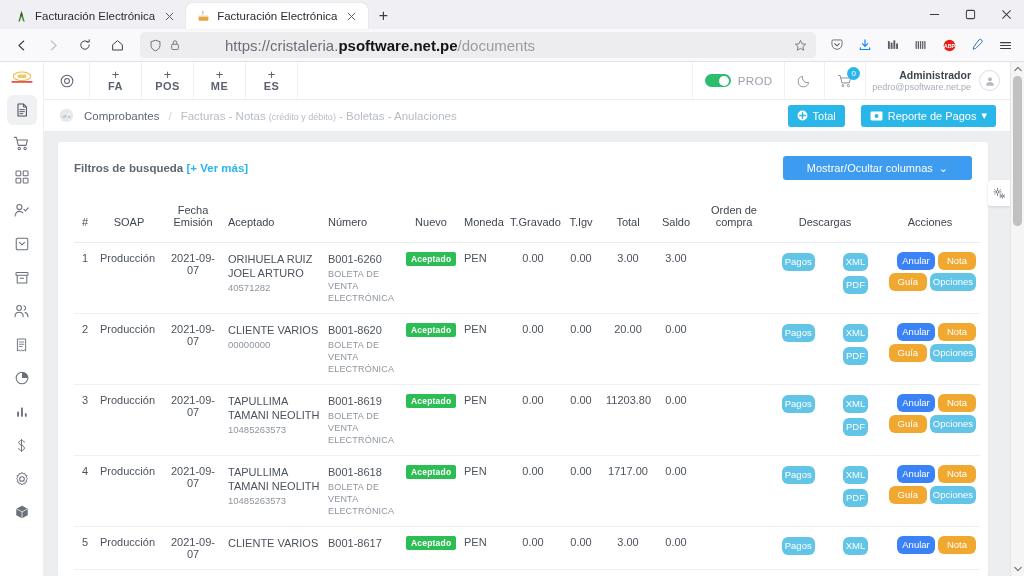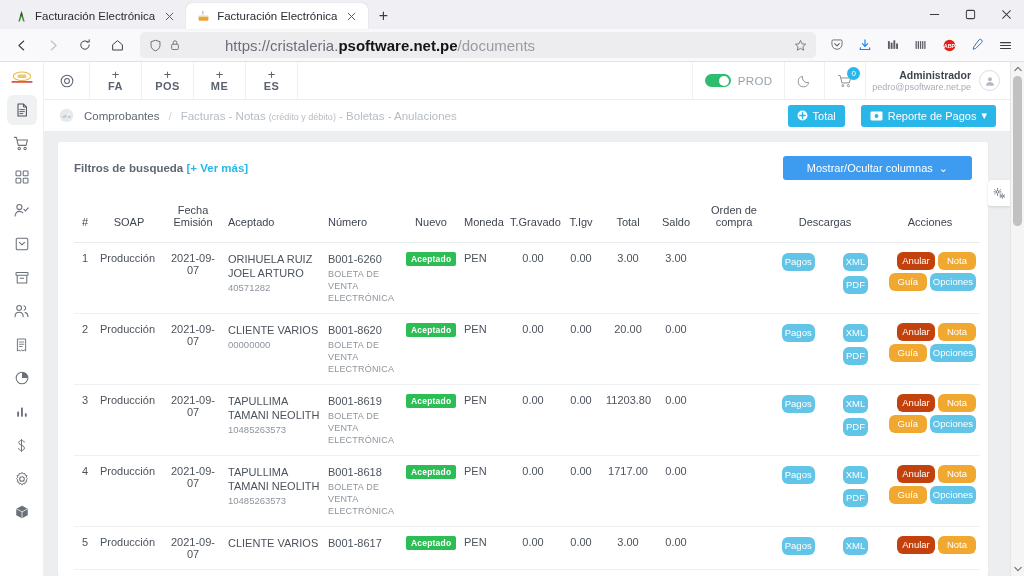--- a/index.html
+++ b/index.html
@@ -117,21 +117,21 @@
 
   .cli-name { line-height:14px; }
   .cli-doc { font-size:9.5px; color:#8e959d; margin-top:2px; }
   .num-main { line-height:14px; }
   .num-sub { font-size:9px; color:#8e959d; line-height:12px; margin-top:2px; letter-spacing:.2px; }
   .badge { display:inline-block; background:#2dbd55; color:#fff; font-size:8.5px; font-weight:700;
            border-radius:2px; padding:2px 5px; letter-spacing:.2px; }
   .btn-s { display:inline-block; font-size:9.5px; color:#fff; border-radius:6px;
            padding:3px 3px; margin:1px; line-height:12px; }
   .b-blue { background:#62c5e8; }
-  .b-red { background:#c2410c; }
+  .b-red { background:#3b82f6; }
   .b-orange { background:#f0a830; }
   .dl-col { display:flex; flex-direction:column; align-items:center; gap:3px; }
   .acc-grid { display:flex; flex-wrap:wrap; justify-content:flex-end; gap:3px; max-width:96px; margin-left:auto; }
   .acc-grid .btn-s { margin:0; min-width:38px; text-align:center; }
 
   
   .gearfab { position:absolute; right:0px; top:48px; width:22px; height:26px; background:#fff;
              border-radius:3px 0 0 3px; box-shadow:0 1px 3px rgba(0,0,0,.13);
              display:flex; align-items:center; justify-content:center; color:#5f6773; }
 

